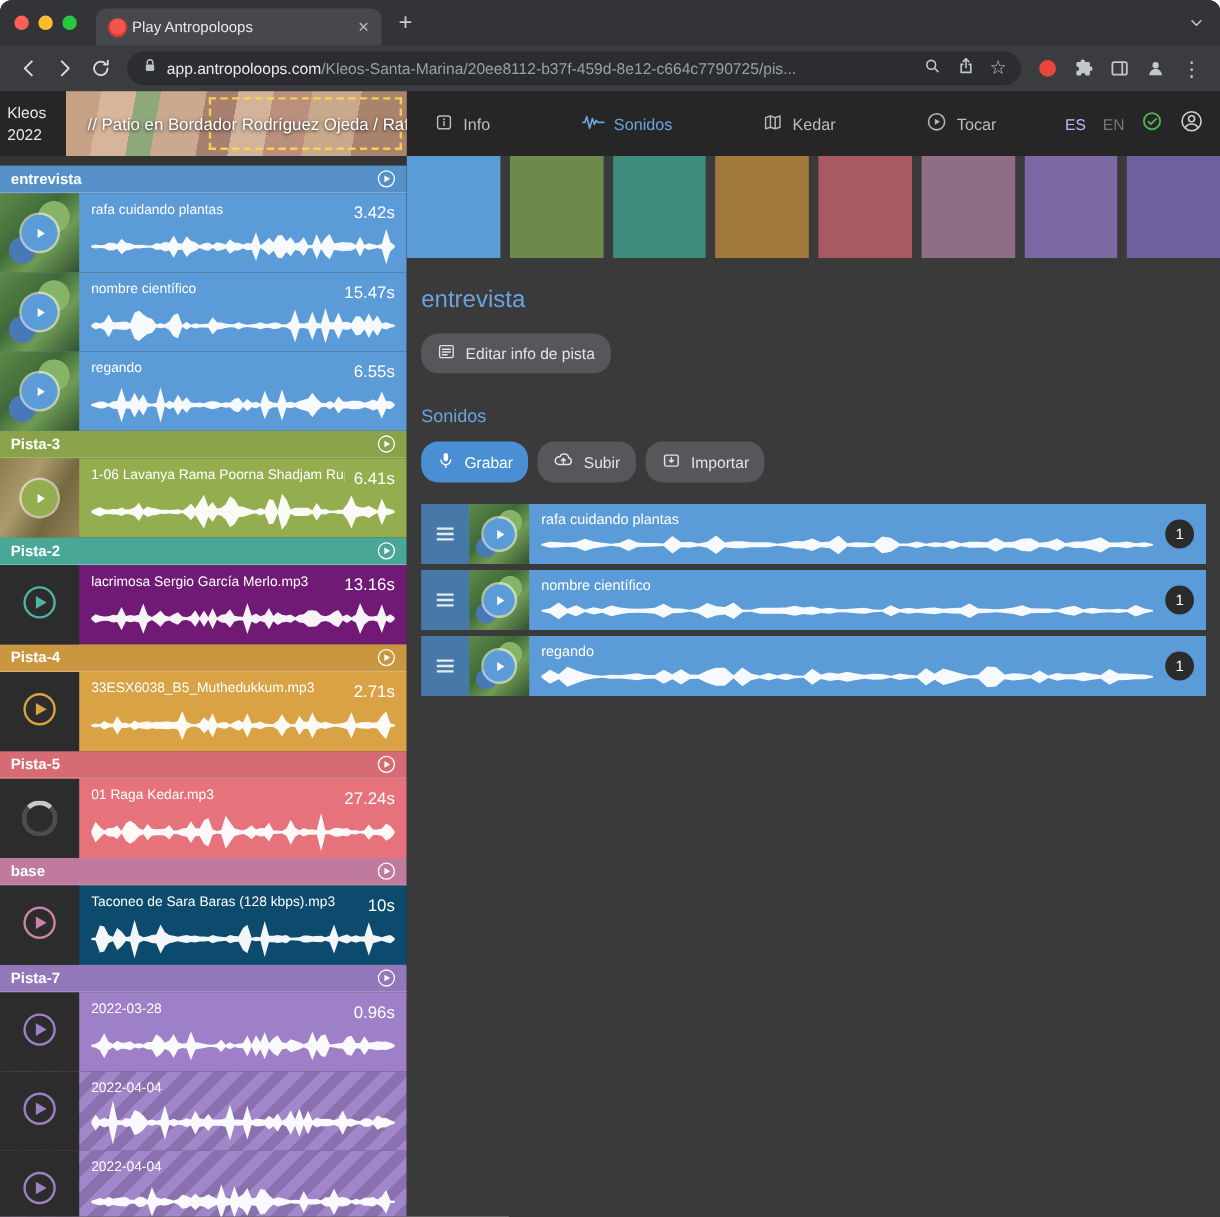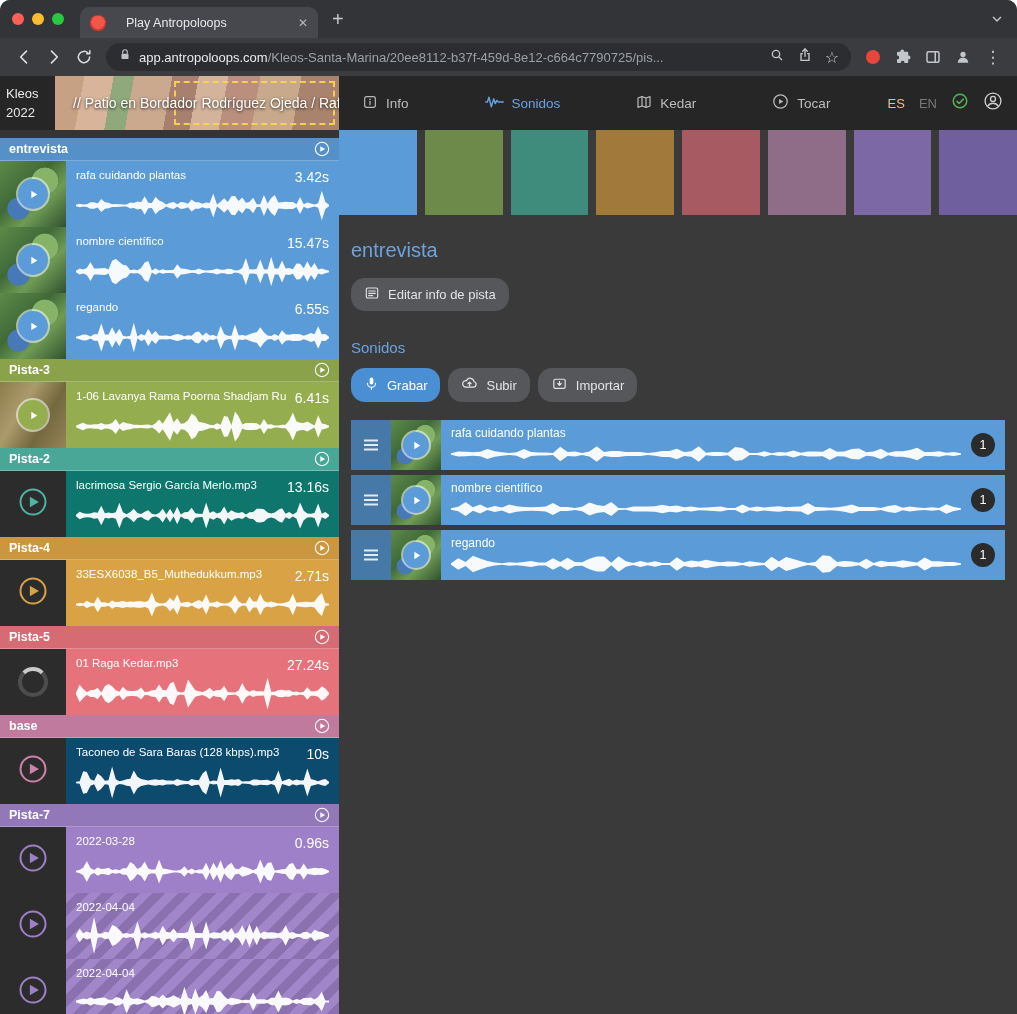--- a/index.html
+++ b/index.html
@@ -7,21 +7,21 @@
   .window{ width:1017px; height:1014px; border-radius:10px 10px 0 0; overflow:hidden;
            display:flex; flex-direction:column; background:#3a3a3a; }
 
   
   .tabstrip{ height:38px; flex:0 0 38px; background:#333438; display:flex; align-items:center;
              padding-left:12px; position:relative; }
   .traffic{ display:flex; gap:8px; margin-right:16px; }
   .dot{ width:12px; height:12px; border-radius:50%; display:inline-block; }
   .dot.red{background:#ff5f57}.dot.yellow{background:#febc2e}.dot.green{background:#28c840}
   .tab{ align-self:flex-end; height:31px; width:238px; background:#47484d; border-radius:9px 9px 0 0;
-        display:flex; align-items:center; padding:0 10px; gap:20px; }
+        display:flex; align-items:center; padding:0 10px; gap:4px; }
   .favicon{ width:16px; height:16px; border-radius:50%; flex:0 0 16px;
             background:radial-gradient(circle at 50% 45%, #f2564a 0 55%, #d93a30 56% 100%); }
   .tab-title{ color:#e8e8e8; font-size:12.5px; flex:1; white-space:nowrap; overflow:hidden; }
   .tab-close{ color:#b8b8b8; font-size:12px; }
   .newtab{ color:#c8c8c8; font-size:20px; line-height:1; margin-left:14px; }
   .tab-chevron{ position:absolute; right:12px; top:11px; }
 
   .toolbar{ height:38px; flex:0 0 38px; background:#3b3c40; display:flex; align-items:center;
             padding:0 10px; gap:2px; }
   .nav-btn{ width:28px; height:28px; display:flex; align-items:center; justify-content:center; }
@@ -42,21 +42,21 @@
      background:linear-gradient(100deg,#c7a184 0 10%,#d8b49b 10% 20%,#8fa87c 20% 27%,#cba98f 27% 40%,
         #a8806f 40% 49%,#d3b39a 49% 59%,#bb8f7e 59% 70%,#c9a98c 70% 84%,#a9836d 84% 100%); }
   .dashed-frame{ position:absolute; top:5px; bottom:5px; left:42%; right:4px;
                  border:2px dashed #ffd84a; opacity:.9; }
   .header-title{ position:absolute; left:18px; top:50%; transform:translateY(-50%); color:#fff;
                  font-size:14px; white-space:nowrap; text-shadow:0 1px 3px rgba(0,0,0,.85); }
   .app-nav{ display:flex; align-items:center; margin-left:8px;gap:46px; }
   .nav-item{ display:flex; align-items:center; gap:8px; padding:0 15px; color:#bdbdbd; font-size:13.5px; height:100%; }
   .nav-item.active{ color:#6aa3e0; }
   .header-right{ margin-left:auto; display:flex; align-items:center; gap:14px; padding-right:14px; }
-  .lang-es{ color:#fdba74; font-size:13px; }
+  .lang-es{ color:#c4b5fd; font-size:13px; }
   .lang-en{ color:#777777; font-size:13px; }
 
   
   .content{ flex:1; display:flex; min-height:0; }
   aside{ width:339px; flex:0 0 339px; overflow:hidden; background:#343434; padding-top:8px; }
 
   .track-header{ height:23px; display:flex; align-items:center; padding:0 9px;
                  background-image:linear-gradient(rgba(0,0,0,.07),rgba(0,0,0,.07));
                  border-bottom:1px solid rgba(255,255,255,.25); }
   .track-name{ flex:1; color:#fff; font-size:12.5px; font-weight:bold; }
@@ -347,21 +347,21 @@
           <div class="track-section">
             <div class="track-header" style="background-color: rgb(79, 180, 164);">
               <span class="track-name">Pista-2</span>
               <span class="track-play">
                 <svg width="16" height="16" viewBox="0 0 24 24">
                   <circle cx="12" cy="12" r="10" fill="none" stroke="#ffffff" stroke-width="1.6"></circle>
                   <path d="M9.5 7.8v8.4l7.2-4.2z" fill="#ffffff"></path>
                 </svg>
               </span>
             </div>
-            <div class="sound-item" style="background-color: #0f766e;">
+            <div class="sound-item" style="background-color: #701a75;">
               <div class="thumb dark">
                 <span class="thumb-play"><svg width="30" height="30" viewBox="0 0 24 24">
                     <circle cx="12" cy="12" r="10" fill="none" stroke="#4fb4a4" stroke-width="1.6"></circle>
                     <path d="M9.5 7.8v8.4l7.2-4.2z" fill="#4fb4a4"></path>
                   </svg></span>
               </div>
               <div class="sound-body">
                 <div class="sound-row">
                   <span class="sound-name">lacrimosa Sergio García Merlo.mp3</span>
                   <span class="sound-duration">13.16s</span>

